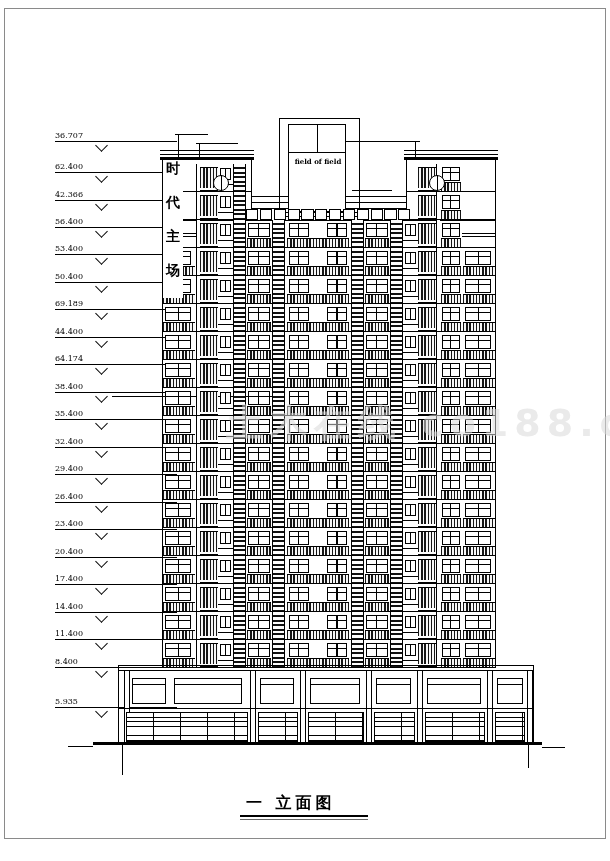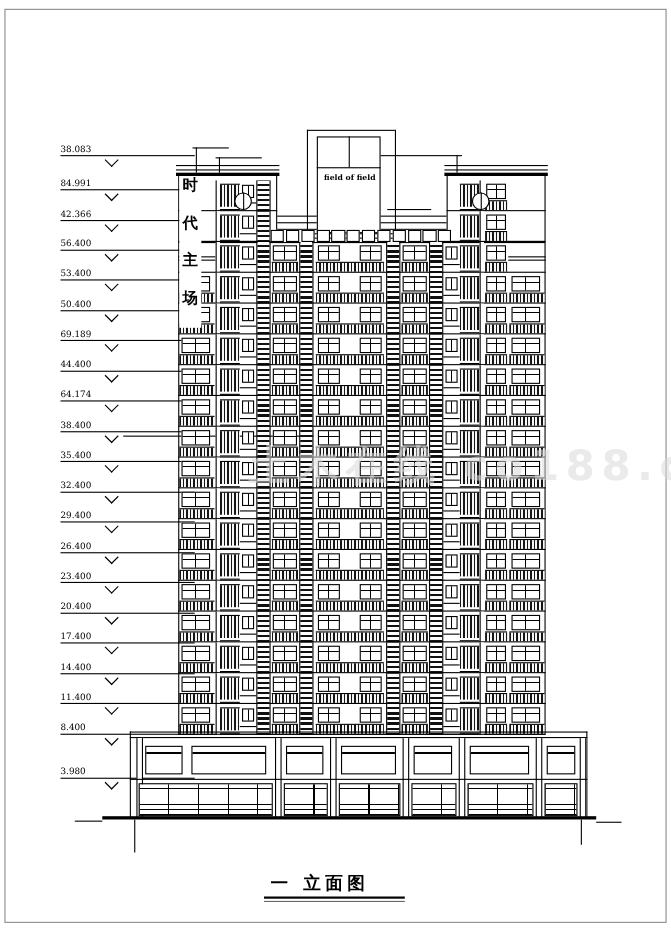--- a/index.html
+++ b/index.html
@@ -41,24 +41,24 @@
   .cap{position:absolute;font:bold 16px "DejaVu Sans",sans-serif;color:#000;letter-spacing:4px;white-space:nowrap;}
 </style>
 </head>
 <body>
 
 <div id="canvas">
   <div class="frame" style="left:4px;top:8px;width:600px;height:829px;"></div>
 
   <div class="ln" style="left:240px;top:815px;width:128px;height:2px;"></div>
   <div class="ln" style="left:240px;top:819px;width:128px;height:1px;background:#666;"></div>
-<div class="lvl" style="left: 55px; top: 131px; width: 46px; height: 9px;">38.083</div>
+<div class="lvl" style="left: 55px; top: 131px; width: 46px; height: 9px;">36.707</div>
     <div class="ln" style="left: 55px; top: 141px; width: 122px; height: 1px;"></div>
     <div class="tri" style="left: 97px; top: 141px; width: 8px; height: 8px;"></div>
-    <div class="lvl" style="left: 55px; top: 162px; width: 46px; height: 9px;">84.991</div>
+    <div class="lvl" style="left: 55px; top: 162px; width: 46px; height: 9px;">62.400</div>
     <div class="ln" style="left: 55px; top: 172px; width: 122px; height: 1px;"></div>
     <div class="tri" style="left: 97px; top: 172px; width: 8px; height: 8px;"></div>
     <div class="lvl" style="left: 55px; top: 190px; width: 46px; height: 9px;">42.366</div>
     <div class="ln" style="left: 55px; top: 200px; width: 122px; height: 1px;"></div>
     <div class="tri" style="left: 97px; top: 200px; width: 8px; height: 8px;"></div>
     <div class="lvl" style="left: 55px; top: 217px; width: 46px; height: 9px;">56.400</div>
     <div class="ln" style="left: 55px; top: 227px; width: 122px; height: 1px;"></div>
     <div class="tri" style="left: 97px; top: 227px; width: 8px; height: 8px;"></div>
     <div class="lvl" style="left: 55px; top: 244px; width: 46px; height: 9px;">53.400</div>
     <div class="ln" style="left: 55px; top: 254px; width: 122px; height: 1px;"></div>
@@ -101,21 +101,21 @@
     <div class="tri" style="left: 97px; top: 584px; width: 8px; height: 8px;"></div>
     <div class="lvl" style="left: 55px; top: 602px; width: 46px; height: 9px;">14.400</div>
     <div class="ln" style="left: 55px; top: 612px; width: 122px; height: 1px;"></div>
     <div class="tri" style="left: 97px; top: 612px; width: 8px; height: 8px;"></div>
     <div class="lvl" style="left: 55px; top: 629px; width: 46px; height: 9px;">11.400</div>
     <div class="ln" style="left: 55px; top: 639px; width: 122px; height: 1px;"></div>
     <div class="tri" style="left: 97px; top: 639px; width: 8px; height: 8px;"></div>
     <div class="lvl" style="left: 55px; top: 657px; width: 46px; height: 9px;">8.400</div>
     <div class="ln" style="left: 55px; top: 667px; width: 122px; height: 1px;"></div>
     <div class="tri" style="left: 97px; top: 667px; width: 8px; height: 8px;"></div>
-    <div class="lvl" style="left: 55px; top: 697px; width: 46px; height: 9px;">3.980</div>
+    <div class="lvl" style="left: 55px; top: 697px; width: 46px; height: 9px;">5.935</div>
     <div class="ln" style="left: 55px; top: 707px; width: 122px; height: 1px;"></div>
     <div class="tri" style="left: 97px; top: 707px; width: 8px; height: 8px;"></div>
     <div class="ln" style="left: 175px; top: 134px; width: 33px; height: 1px;"></div>
     <div class="ln" style="left: 178px; top: 134px; width: 1px; height: 23px;"></div>
     <div class="ln" style="left: 196px; top: 143px; width: 42px; height: 1px;"></div>
     <div class="ln" style="left: 199px; top: 143px; width: 1px; height: 14px;"></div>
     <div class="ln" style="left: 345px; top: 141px; width: 75px; height: 1px;"></div>
     <div class="ln" style="left: 338px; top: 141px; width: 1px; height: 77px;"></div>
     <div class="ln" style="left: 415px; top: 141px; width: 1px; height: 16px;"></div>
     <div class="ln" style="left: 352px; top: 190px; width: 40px; height: 1px;"></div>

